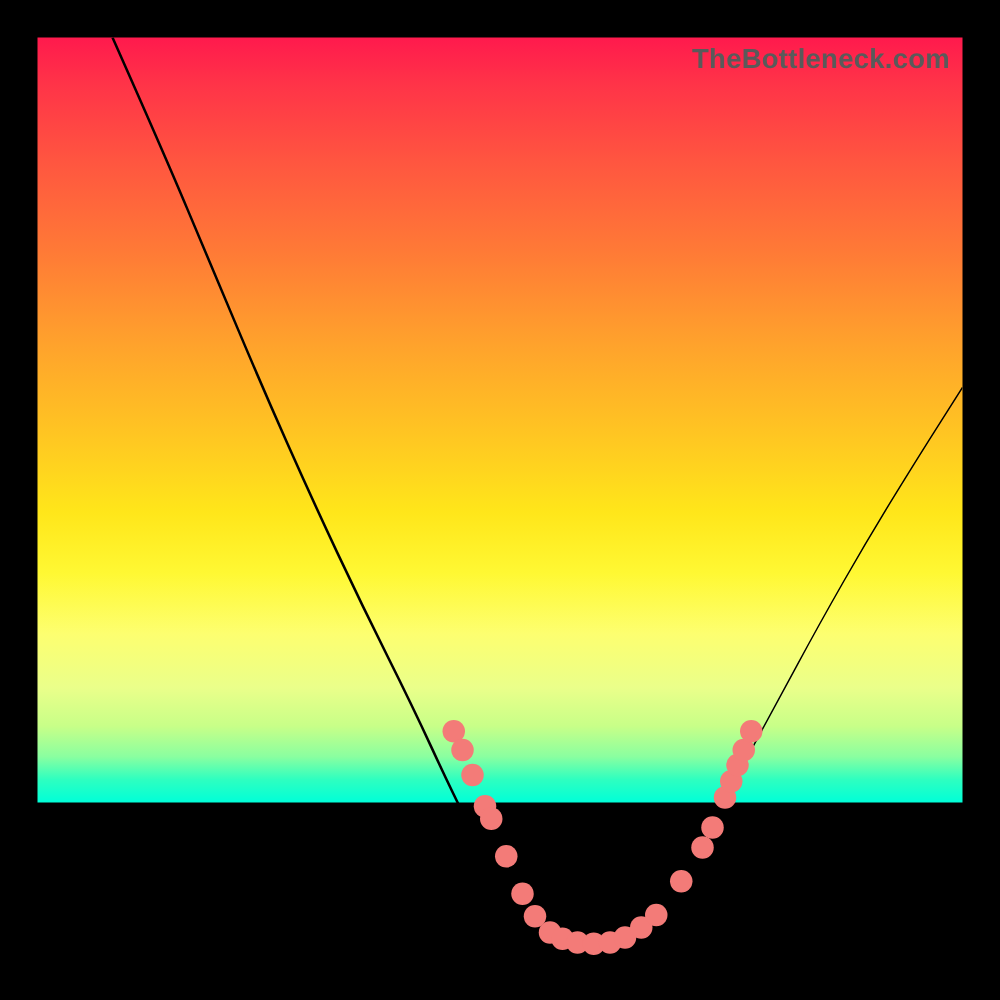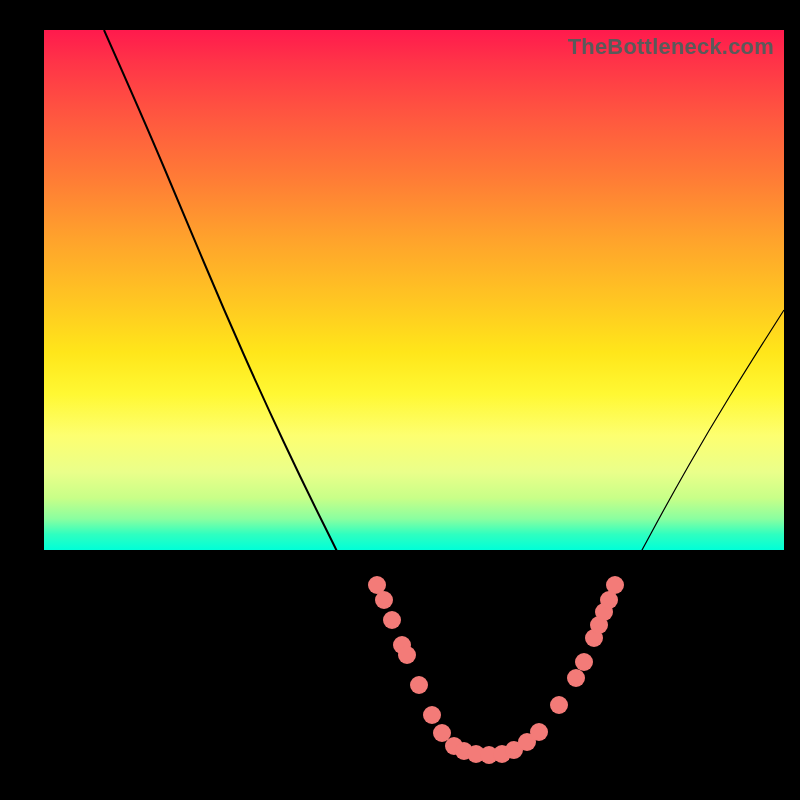--- a/index.html
+++ b/index.html
@@ -6,24 +6,24 @@
     margin: 0;
     padding: 0;
     width: 800px;
     height: 800px;
     background: #000;
     overflow: hidden;
     font-family: Arial, Helvetica, sans-serif;
   }
   .frame {
     position: absolute;
-    left: 44px;
+    left: 30px;
     top: 30px;
     width: 740px;
-    height: 520px;
+    height: 612px;
     background: linear-gradient(
       to bottom,
       #ff1a4d 0%,
       #ff3348 6%,
       #ff5540 16%,
       #ff7a36 28%,
       #ffa22c 40%,
       #ffc622 52%,
       #ffe61a 62%,
       #fff833 70%,

